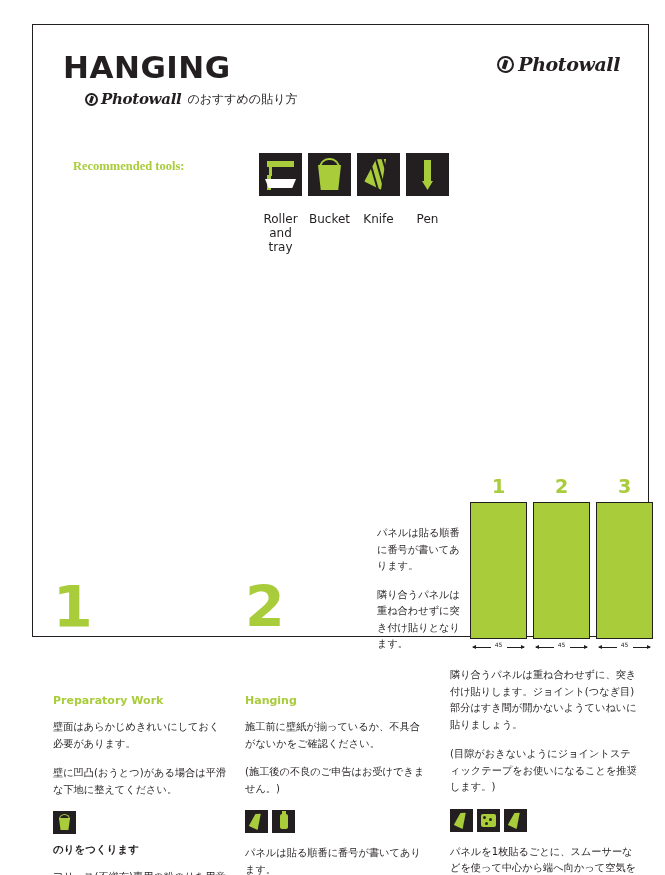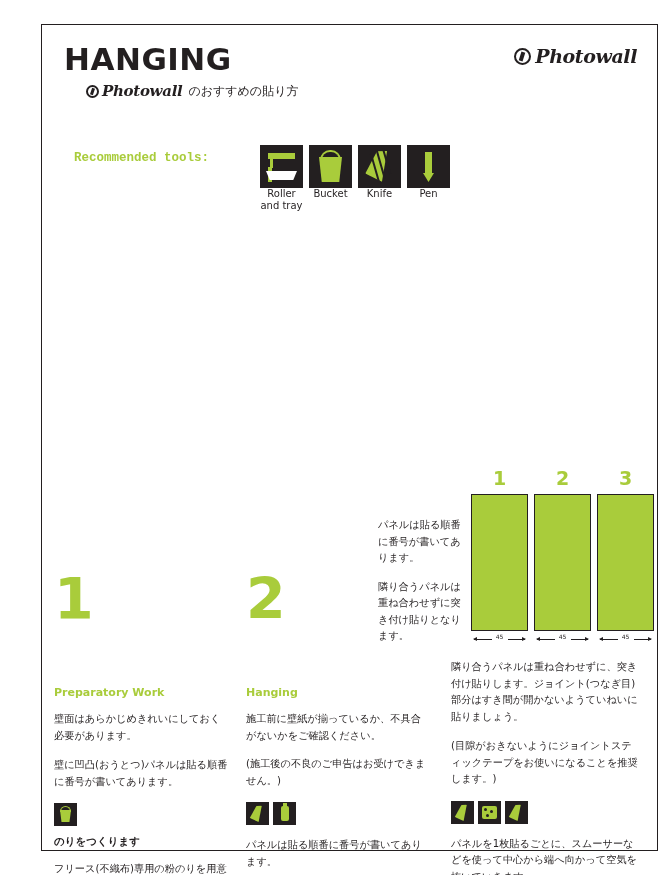--- a/index.html
+++ b/index.html
@@ -9,24 +9,24 @@
   }
   body {
     width: 665px; height: 875px;
     font-family: "Liberation Sans", sans-serif;
     color: #231f20;
     position: relative;
     overflow: hidden;
   }
   .page {
     position: absolute;
-    left: 41px; top: 24px;
-    width: 617px; height: 827px;
+    left: 32px; top: 24px;
+    width: 617px; height: 613px;
     border: 1.5px solid #231f20;
-    padding: 4px;
+    padding: 12px;
   }
   
   .header {
     position: relative;
     padding: 14px 18px 0 18px;
     height: 116px;
   }
   .title {
     font-family: "DejaVu Sans", sans-serif;
     font-weight: bold;
@@ -96,41 +96,41 @@
     position: relative;
     height: 86px;
     padding: 0 18px;
   }
   .tools-label {
     position: absolute;
     left: 28px; top: 6px;
     color: #a9cc3b;
     font-weight: bold;
     font-size: 12.5px;
-    font-family: Liberation Mono, monospace;
+    font-family: Liberation Serif, serif;
   }
   .tools {
     position: absolute;
     left: 214px; top: 0px;
     display: flex;
     gap: 6px;
   }
   .tool {
     width: 43px;
     text-align: center;
   }
   .tool-box {
     width: 43px; height: 43px;
     background: #231f20;
     position: relative;
     overflow: hidden;
   }
   .tool-cap {
-    margin-top: 0;
-    font-size: 10px;
+    margin-top: 16px;
+    font-size: 12px;
     line-height: 1.18;
     color: #231f20;
     font-family: "DejaVu Sans", sans-serif;
   }
   
   .g-roller-handle {
     position: absolute; left: 8px; top: 22px; width: 4px; height: 15px; background: #a9cc3b;
   }
   .g-roller-bar {
     position: absolute; left: 8px; top: 8px; width: 27px; height: 6px; background: #a9cc3b;
@@ -403,21 +403,21 @@
             <span class="arrow"></span>
             <span class="val">45</span>
           </div>
       </div>
     </div>
 
     <div class="col" style="left:8px; top:340px; width:175px;">
       <div class="bignum">1</div>
       <h3 class="secthead" style="margin-top:58px;">Preparatory Work</h3>
       <p class="jp">壁面はあらかじめきれいにしておく必要があります。</p>
-      <p class="jp">壁に凹凸(おうとつ)パネルは貼る順番に番号が書いてあります。</p>
+      <p class="jp">壁に凹凸(おうとつ)がある場合は平滑な下地に整えてください。</p>
       <div class="mini-icons">
         <span class="mini">
             <i class="m-bucket-h"></i>
             <i class="m-bucket"></i>
           </span>
       </div>
       <div class="bold-jp">のりをつくります</div>
       <p class="jp">フリース(不織布)専用の粉のりを用意し、施工する面積に合わせてのりを準備しましょう。</p>
 
     </div>

